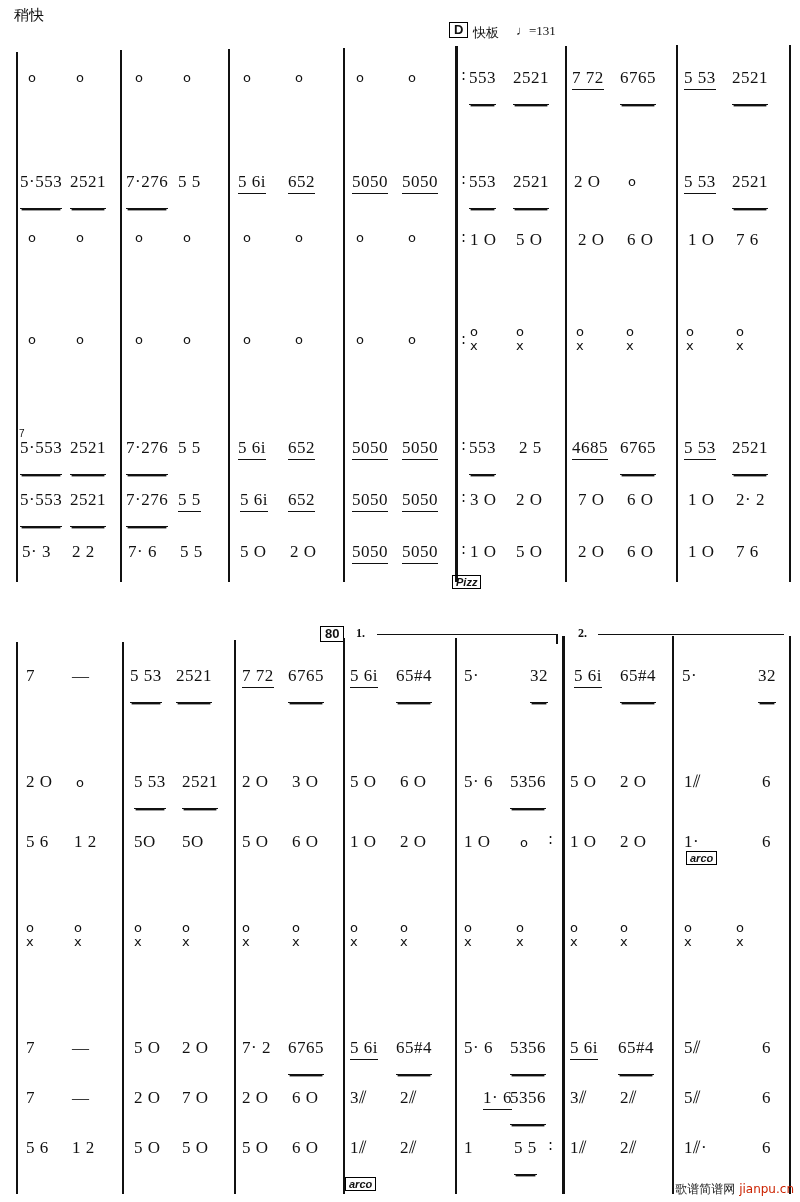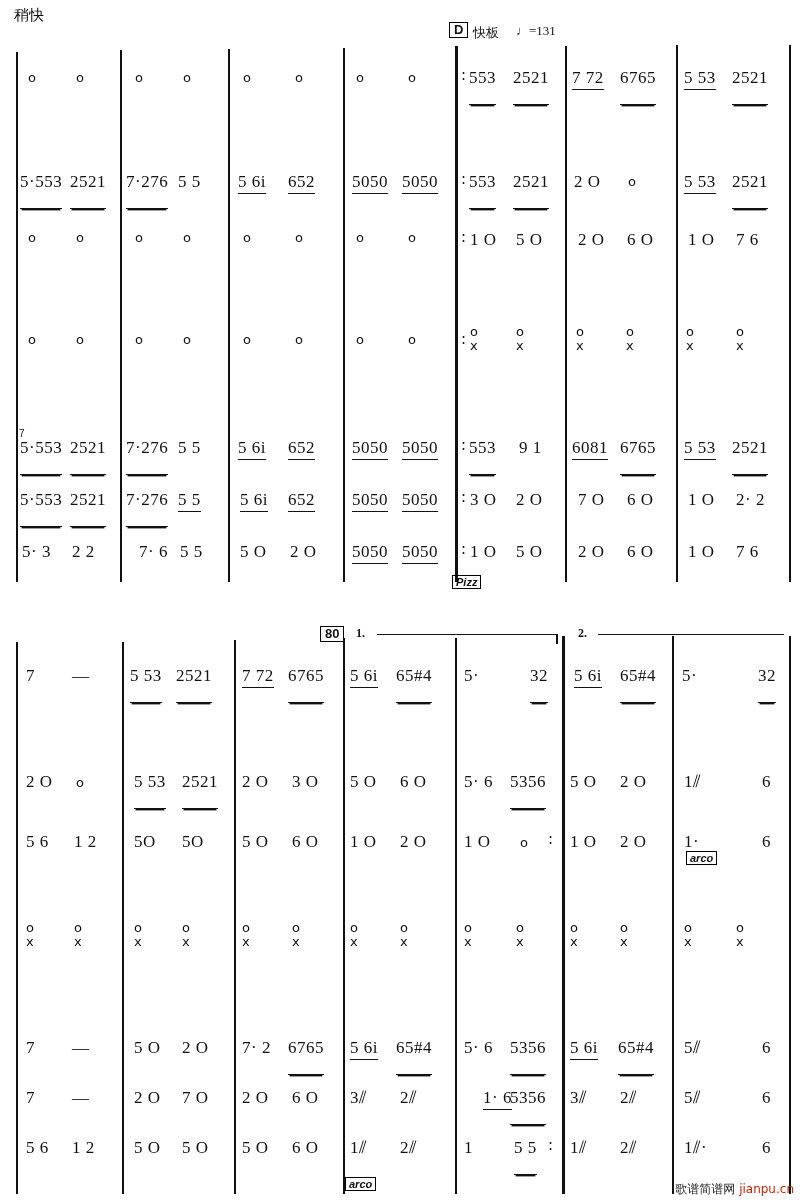--- a/index.html
+++ b/index.html
@@ -154,22 +154,22 @@
     <div class="abs jp u2" style="left:20px;top:396px;">5·553</div>
     <div class="abs jp u2" style="left:70px;top:396px;">2521</div>
     <div class="abs jp u2" style="left:126px;top:396px;">7·276</div>
     <div class="abs jp" style="left:178px;top:396px;">5  5</div>
     <div class="abs jp u1" style="left:238px;top:396px;">5 6i</div>
     <div class="abs jp u1" style="left:288px;top:396px;">652</div>
     <div class="abs jp u1" style="left:352px;top:396px;">5050</div>
     <div class="abs jp u1" style="left:402px;top:396px;">5050</div>
     <div class="abs repeat-dots" style="left:461px;top:394px;">:</div>
     <div class="abs jp u2" style="left:469px;top:396px;">553</div>
-    <div class="abs jp" style="left:519px;top:396px;">9 1</div>
-    <div class="abs jp u1" style="left:572px;top:396px;">6081</div>
+    <div class="abs jp" style="left:519px;top:396px;">2 5</div>
+    <div class="abs jp u1" style="left:572px;top:396px;">4685</div>
     <div class="abs jp u2" style="left:620px;top:396px;">6765</div>
     <div class="abs jp u1" style="left:684px;top:396px;">5 53</div>
     <div class="abs jp u2" style="left:732px;top:396px;">2521</div>
 
     <div class="abs jp u2" style="left:20px;top:448px;">5·553</div>
     <div class="abs jp u2" style="left:70px;top:448px;">2521</div>
     <div class="abs jp u2" style="left:126px;top:448px;">7·276</div>
     <div class="abs jp u1" style="left:178px;top:448px;">5 5</div>
     <div class="abs jp u1" style="left:240px;top:448px;">5 6i</div>
     <div class="abs jp u1" style="left:288px;top:448px;">652</div>
@@ -178,21 +178,21 @@
     <div class="abs repeat-dots" style="left:461px;top:446px;">:</div>
     <div class="abs jp" style="left:470px;top:448px;">3 O</div>
     <div class="abs jp" style="left:516px;top:448px;">2 O</div>
     <div class="abs jp" style="left:578px;top:448px;">7 O</div>
     <div class="abs jp" style="left:627px;top:448px;">6 O</div>
     <div class="abs jp" style="left:688px;top:448px;">1 O</div>
     <div class="abs jp" style="left:736px;top:448px;">2· 2</div>
 
     <div class="abs jp" style="left:22px;top:500px;">5· 3</div>
     <div class="abs jp" style="left:72px;top:500px;">2 2</div>
-    <div class="abs jp" style="left:139px;top:500px;">7· 6</div>
+    <div class="abs jp" style="left:128px;top:500px;">7· 6</div>
     <div class="abs jp" style="left:180px;top:500px;">5  5</div>
     <div class="abs jp" style="left:240px;top:500px;">5 O</div>
     <div class="abs jp" style="left:290px;top:500px;">2 O</div>
     <div class="abs jp u1" style="left:352px;top:500px;">5050</div>
     <div class="abs jp u1" style="left:402px;top:500px;">5050</div>
     <div class="abs repeat-dots" style="left:461px;top:498px;">:</div>
     <div class="abs jp" style="left:470px;top:500px;">1 O</div>
     <div class="abs jp" style="left:516px;top:500px;">5 O</div>
     <div class="abs jp" style="left:578px;top:500px;">2 O</div>
     <div class="abs jp" style="left:627px;top:500px;">6 O</div>

